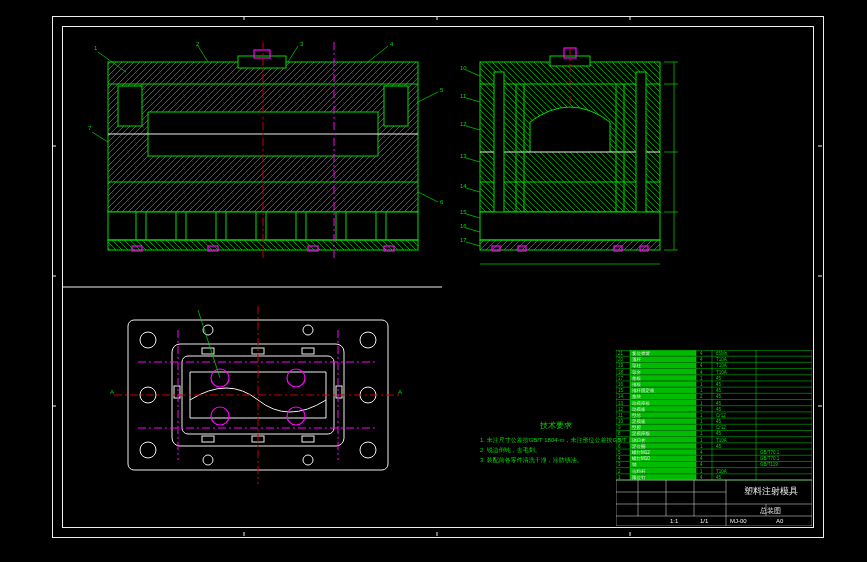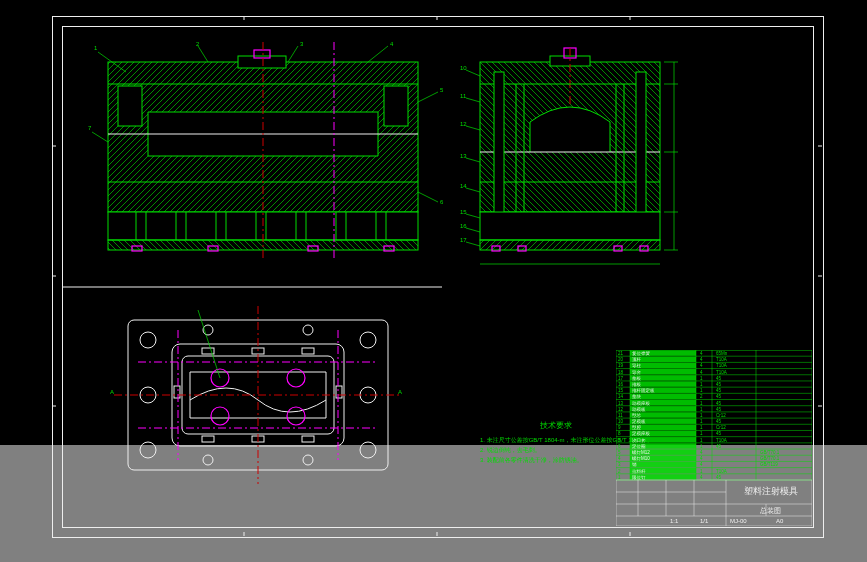--- a/index.html
+++ b/index.html
@@ -1,16 +1,16 @@
 <!DOCTYPE html>
 <html><head>
 <meta charset="utf-8">
 <style>
   html,body{margin:0;padding:0;background:#808080;width:867px;height:562px;overflow:hidden;font-family:Arial,sans-serif}
-  .canvas{position:absolute;left:0;top:0;width:867px;height:445px;background:#000}
+  .canvas{position:absolute;left:0;top:0;width:867px;height:562px;background:#000}
   .frame-outer{position:absolute;left:52px;top:16px;width:770px;height:520px;border:1px solid #eee}
   .frame-inner{position:absolute;left:62px;top:26px;width:750px;height:500px;border:1px solid #eee}
   svg{position:absolute}
   .hatch{fill:url(#hp)}
   .hatch2{fill:url(#hp2)}
   .ln{stroke:#0d0;stroke-width:1;fill:none}
   .lnw{stroke:#eee;stroke-width:1;fill:none}
   .lnm{stroke:#f0f;stroke-width:1.2;fill:none}
   .lnc{stroke:#f0f;stroke-width:1;fill:none;stroke-dasharray:8 3 2 3}
   .lnr{stroke:#c00;stroke-width:1;fill:none;stroke-dasharray:8 3 2 3}

